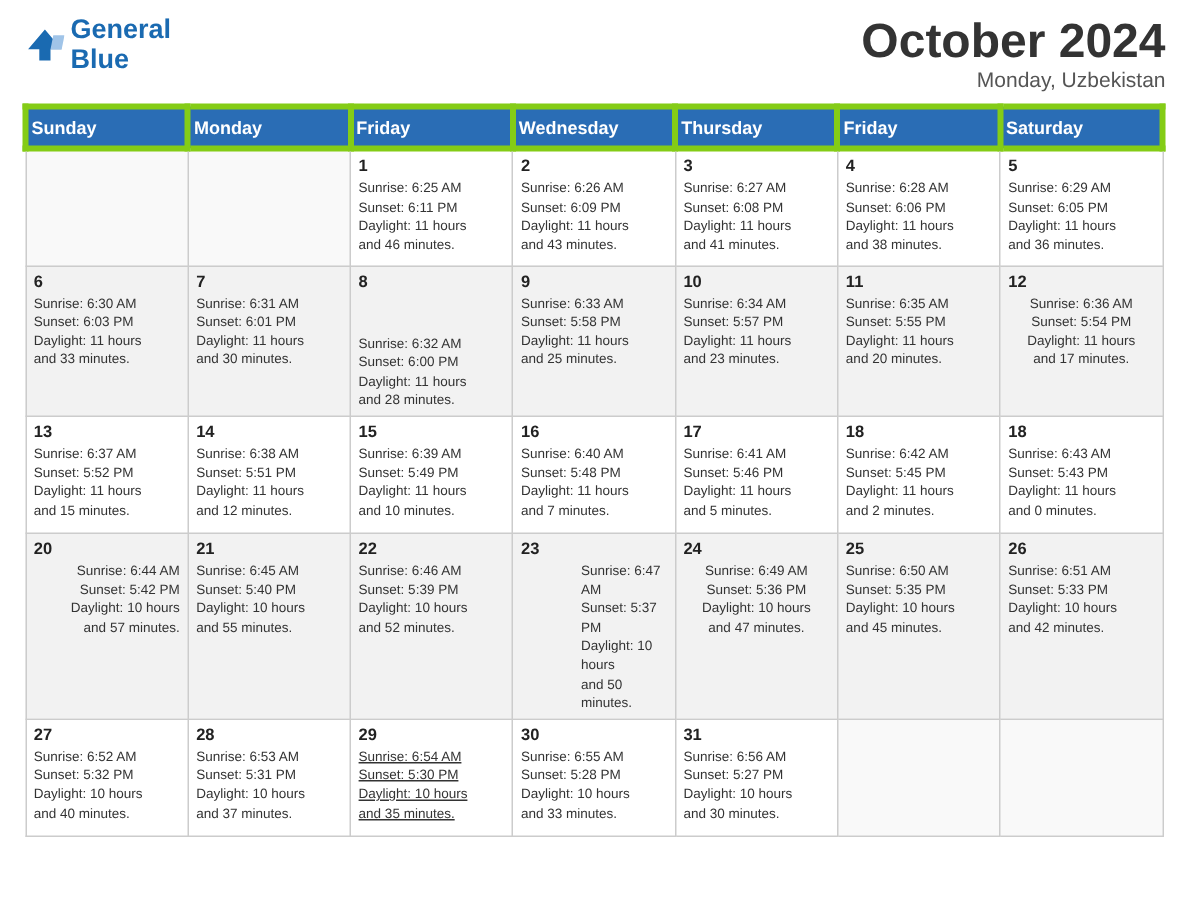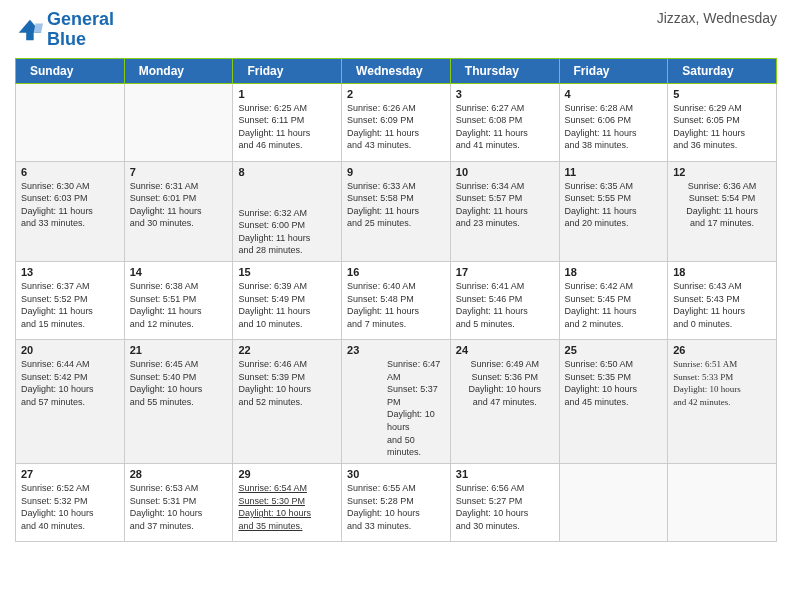--- a/index.html
+++ b/index.html
@@ -57,24 +57,24 @@
     .calendar {
       flex: 1;
       border-collapse: collapse;
       width: 100%;
       table-layout: fixed;
     }
     .calendar th {
       background-color: #2a6db5;
       color: #fff;
       text-align: left;
-      padding: 5px 14px;
+      padding: 5px 2px;
       font-size: 12px;
       font-weight: bold;
-      border: 1px solid #84cc16;
+      border: 4px solid #84cc16;
     }
     .calendar td {
       border: 1px solid #ccc;
       vertical-align: top;
       padding: 4px 5px;
       font-size: 9.5px;
       color: #333;
       height: 78px;
       background: #fff;
     }
@@ -109,21 +109,22 @@
         <polygon points="22,8 30,8 28,18 20,18" fill="#a0c4e8"></polygon>
       </svg>
       <div>
         <div class="logo-text">
           <span>General</span><br>
           <span>Blue</span>
         </div>
       </div>
     </div>
     <div class="title-block">
-      <div class="location">Jizzax, Wednesday</div>
+      <div class="month-year">October 2024</div>
+      <div class="location">Monday, Uzbekistan</div>
     </div>
   </div>
 
   <table class="calendar">
     <thead>
       <tr>
         <th>Sunday</th>
         <th>Monday</th>
         <th>Friday</th>
         <th>Wednesday</th>
@@ -270,21 +271,21 @@
             <span class="day-num">18</span>
             <div class="cell-info" style="white-space: pre-line;">Sunrise: 6:43 AM
 Sunset: 5:43 PM
 Daylight: 11 hours
 and 0 minutes.</div>
           </td>
         </tr>
         <tr class="row-shade">
           <td>
             <span class="day-num">20</span>
-            <div class="cell-info" style="white-space: pre-line;">Sunrise: 6:44 AM
+            <div class="cell-info" style="white-space: pre-line; text-align: right;">Sunrise: 6:44 AM
 Sunset: 5:42 PM
 Daylight: 10 hours
 and 57 minutes.</div>
           </td>
           <td>
             <span class="day-num">21</span>
             <div class="cell-info" style="white-space: pre-line;">Sunrise: 6:45 AM
 Sunset: 5:40 PM
 Daylight: 10 hours
 and 55 minutes.</div>
@@ -312,21 +313,21 @@
           </td>
           <td>
             <span class="day-num">25</span>
             <div class="cell-info" style="white-space: pre-line;">Sunrise: 6:50 AM
 Sunset: 5:35 PM
 Daylight: 10 hours
 and 45 minutes.</div>
           </td>
           <td>
             <span class="day-num">26</span>
-            <div class="cell-info" style="white-space: pre-line; font-family: Liberation Serif, serif;">Sunrise: 6:51 AM
+            <div class="cell-info" style="white-space: pre-line;">Sunrise: 6:51 AM
 Sunset: 5:33 PM
 Daylight: 10 hours
 and 42 minutes.</div>
           </td>
         </tr>
         <tr>
           <td>
             <span class="day-num">27</span>
             <div class="cell-info" style="white-space: pre-line;">Sunrise: 6:52 AM
 Sunset: 5:32 PM

